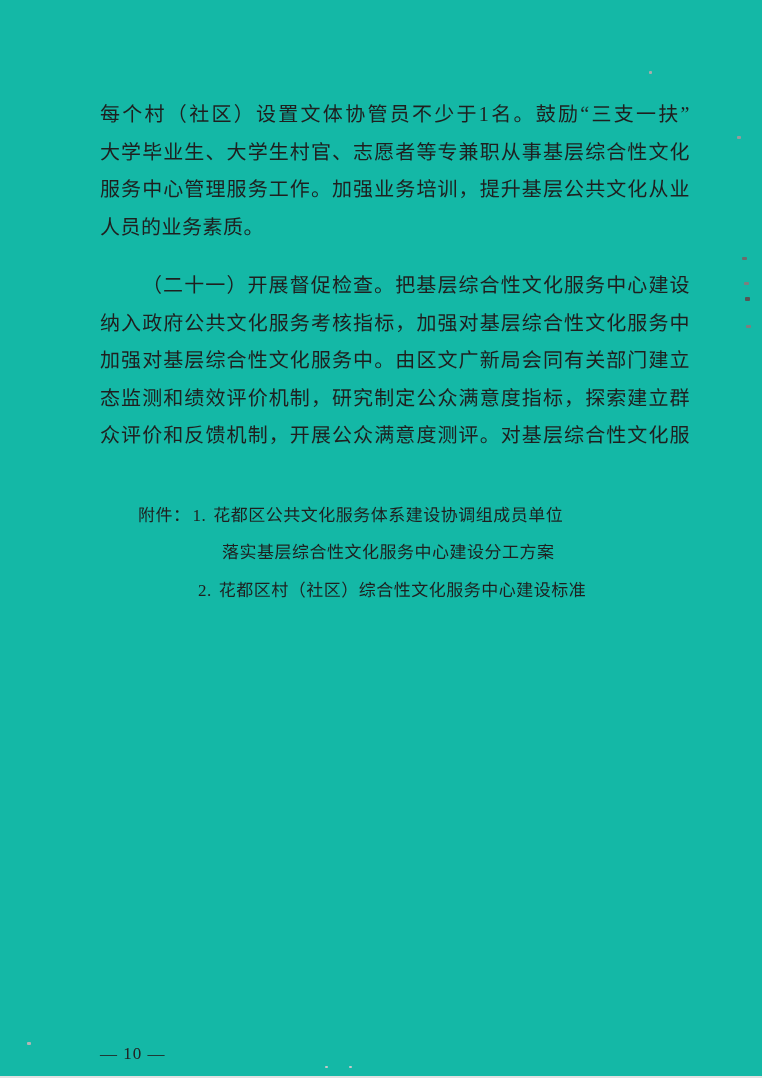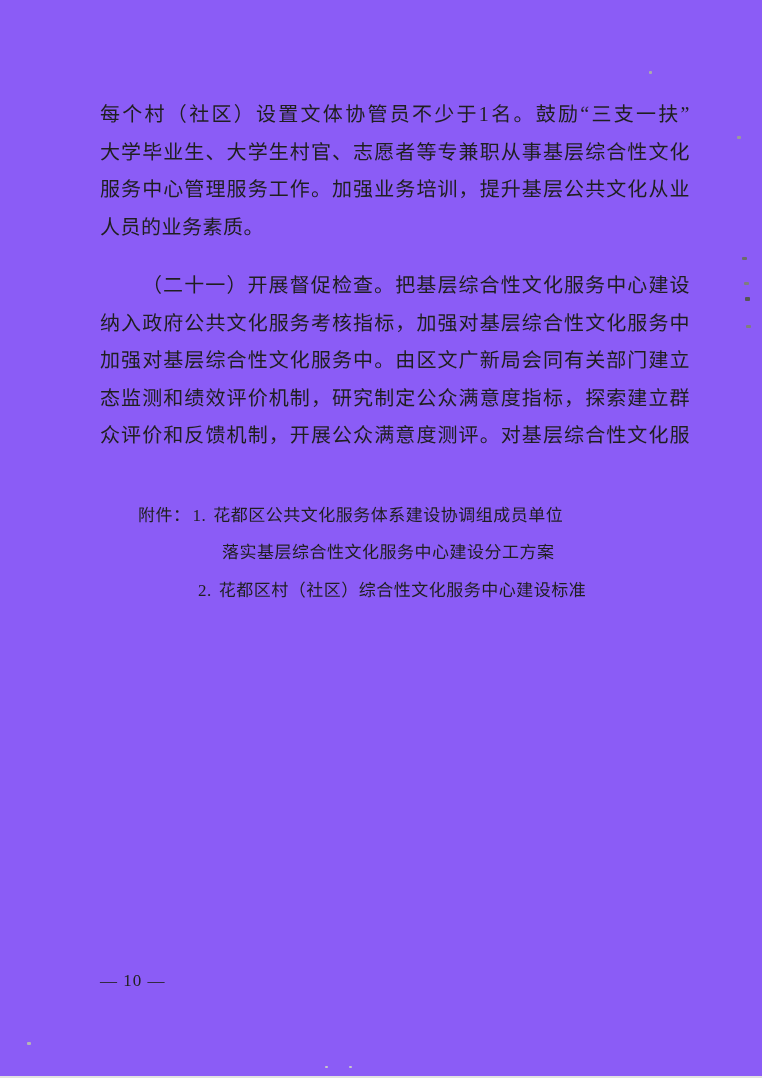--- a/index.html
+++ b/index.html
@@ -4,21 +4,21 @@
 <style>
   html, body {
     margin: 0;
     padding: 0;
     background: #ffffff;
   }
   .page {
     position: relative;
     width: 762px;
     height: 1078px;
-    background: #8b5cf6;
+    background: #14b8a6;
     overflow: hidden;
     font-family: "Liberation Serif", serif;
     color: #1f1f1f;
   }
   .content {
     position: absolute;
     left: 100px;
     top: 0;
     width: 590px;
   }
@@ -58,21 +58,21 @@
     letter-spacing: 0.5px;
   }
   .att-label { margin-right: 2px; }
   .att-num { margin-right: 7px; }
   .att-cont { padding-left: 84px; }
   .att-item2 { padding-left: 60px; }
 
   .footer {
     position: absolute;
     left: 100px;
-    top: 969px;
+    top: 1042px;
     font-size: 17px;
     line-height: 24px;
     color: #222;
     letter-spacing: 1px;
   }
 
   
   .speck {
     position: absolute;
     border-radius: 1px;

